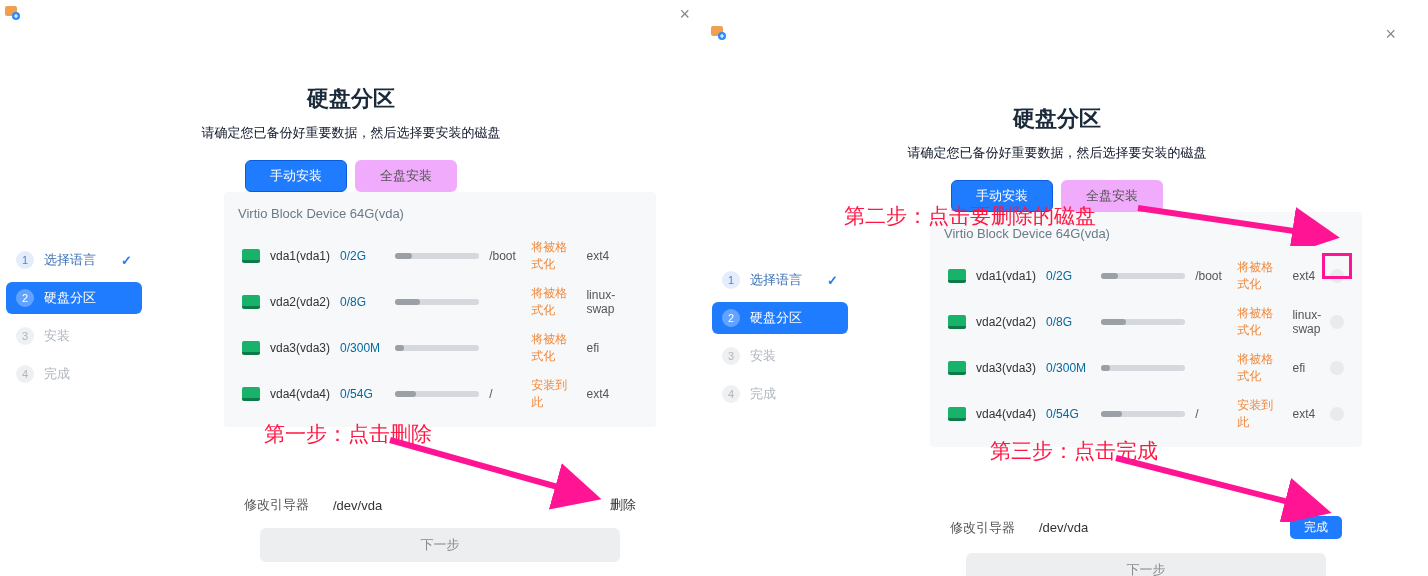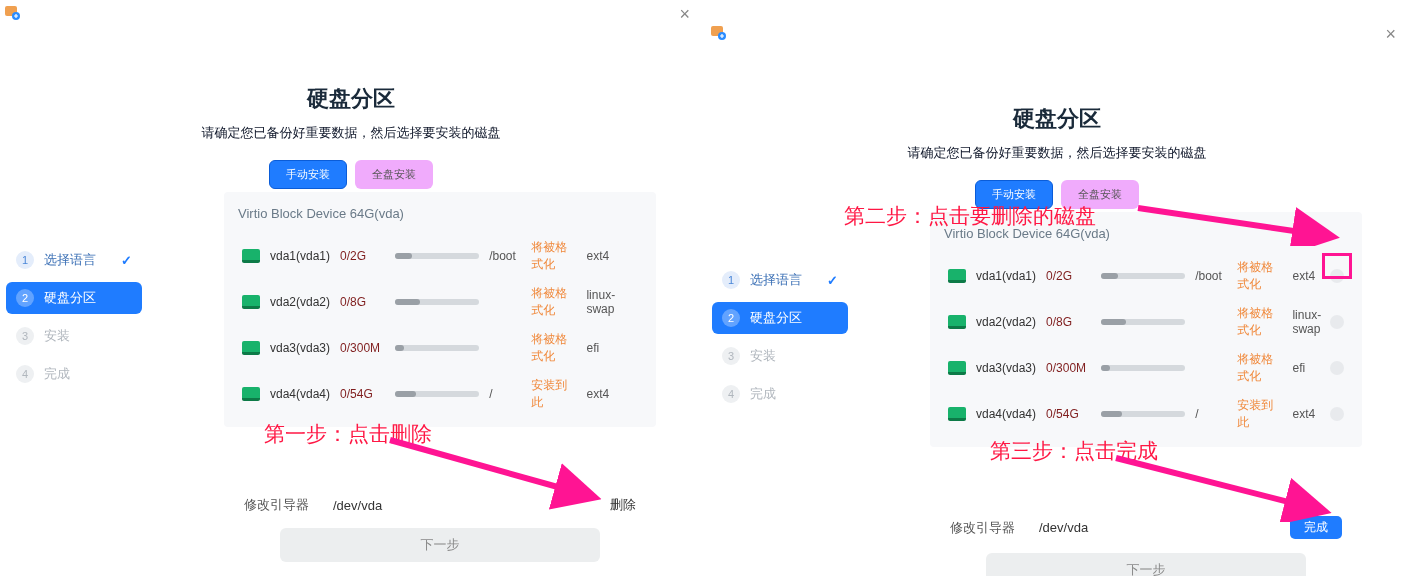--- a/index.html
+++ b/index.html
@@ -52,23 +52,23 @@
     color: #0f172a;
     margin-top: 10px;
   }
   .mode-tabs {
     display: flex;
     justify-content: center;
     gap: 8px;
     margin-top: 18px;
   }
   .mode-tab {
-    padding: 6px 16px;
+    padding: 6px 24px;
     border-radius: 6px;
-    font-size: 11px;
+    font-size: 13px;
     cursor: pointer;
     border: 1px solid transparent;
   }
   .mode-tab.active {
     background: #1f7cff;
     color: #fff;
     border: 1px solid #0a5cd8;
   }
   .mode-tab.inactive {
     background: #f0abfc;
@@ -148,21 +148,21 @@
   }
   .disk-ico {
     width: 18px;
     height: 14px;
     background: #18b26b;
     border-radius: 2px;
     border-bottom: 3px solid #0d7a47;
     flex-shrink: 0;
   }
   .part-name { width: 72px; color: #333; }
-  .part-size { width: 56px; color: #7f1d1d; }
+  .part-size { width: 56px; color: #0369a1; }
   .part-bar {
     width: 84px;
     height: 6px;
     background: #d5d9dd;
     border-radius: 3px;
     position: relative;
     flex-shrink: 0;
   }
   .part-bar .fill {
     position: absolute;
@@ -218,21 +218,21 @@
     margin-left: auto;
     background: #1f7cff;
     color: #fff;
     padding: 3px 14px;
     border-radius: 5px;
     cursor: pointer;
     font-size: 12px;
   }
   .next-btn {
     display: inline-block;
-    width: 320px;
+    width: 360px;
     padding: 8px 0;
     background: #eceeef;
     color: #888;
     border-radius: 6px;
     font-size: 13px;
   }
 
   
   .anno {
     position: absolute;

